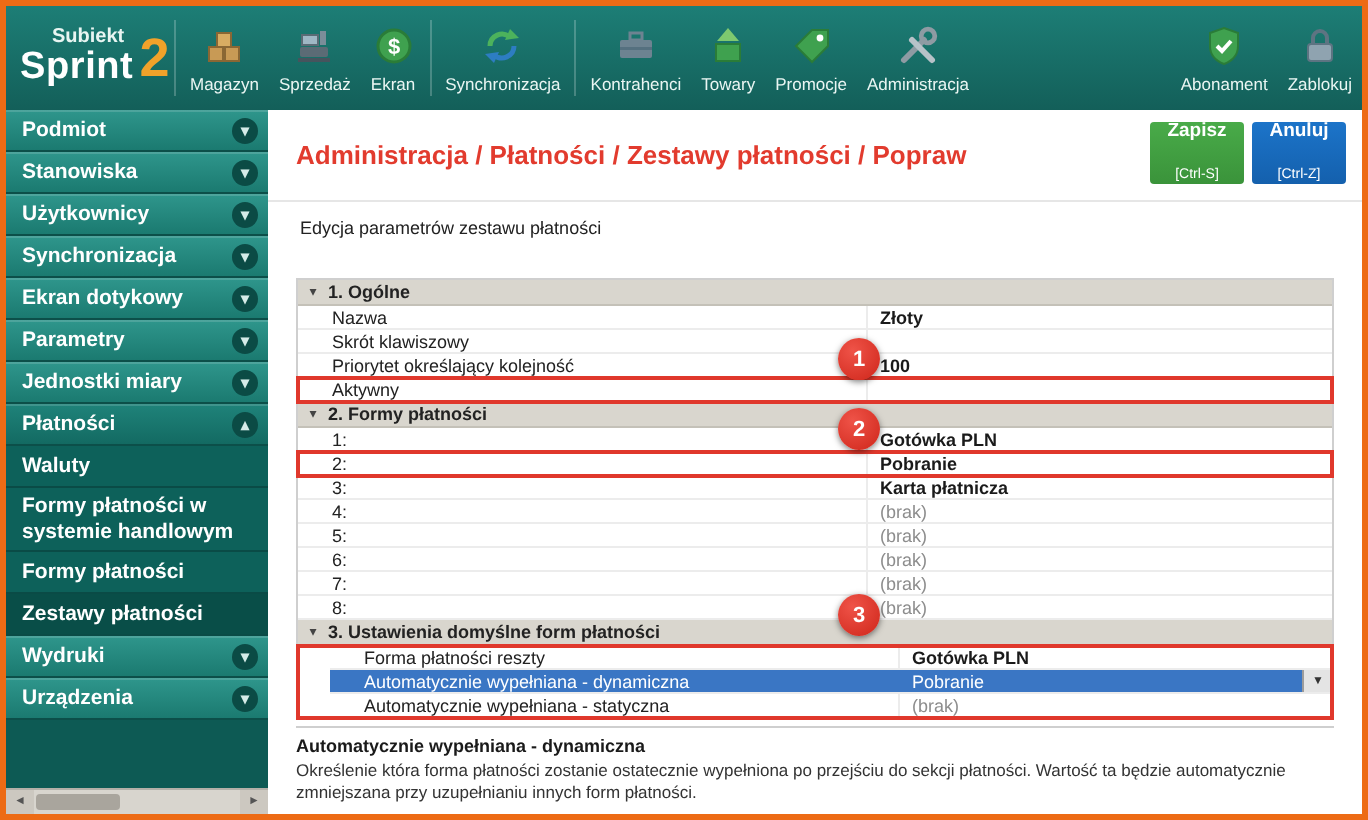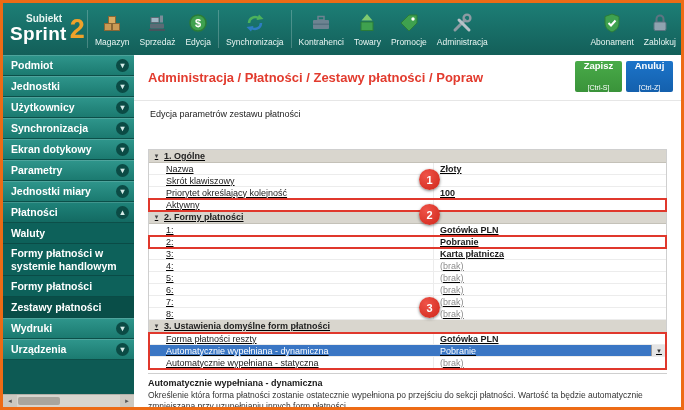--- a/index.html
+++ b/index.html
@@ -53,38 +53,38 @@
   .hdr-buttons { display:flex; gap:4px; align-self:flex-start; padding-top:6px; }
   .btn { width:47px; height:31px; display:flex; flex-direction:column; align-items:center;
          justify-content:center; color:#fff; font-size:9.5px; font-weight:bold; border-radius:2px;
          cursor:pointer; line-height:1.15;gap:12px; }
   .btn .shortcut { font-size:7px; font-weight:normal; }
   .btn.save { background:linear-gradient(#49ab49,#3a933a); }
   .btn.cancel { background:linear-gradient(#1c74c9,#1460ad); }
   .subtitle { flex:0 0 26px; display:flex; align-items:center; padding-left:16px; font-size:9px; color:#222; }
 
   
-  .grid-wrap { margin:22px 14px 0 14px; border:1px solid #cfcfcf; background:#fff; position:relative;text-decoration:underline; }
+  .grid-wrap { margin:12px 14px 0 14px; border:1px solid #cfcfcf; background:#fff; position:relative; }
   .grow { display:flex; height:12px; align-items:stretch; font-size:9px; background:#fff;
           border-bottom:1px solid #ececec; }
   .grow.section { height:13px; background:#d9d6ce; border-bottom:1px solid #c4c1b8; }
   .g-exp { flex:0 0 15px; display:flex; align-items:center; justify-content:center; font-size:7px; color:#444; }
   .g-sec-title { flex:1; display:flex; align-items:center; font-weight:bold; color:#222; }
   .g-label { flex:0 0 270px; display:flex; align-items:center; padding-left:2px; color:#222;
              border-right:1px solid #ececec; overflow:hidden; white-space:nowrap; }
   .g-value { flex:1; display:flex; align-items:center; padding-left:6px; color:#1a1a1a;
              overflow:hidden; white-space:nowrap; }
   .g-value.bold { font-weight:bold; }
   .g-value.empty { color:#8d8d8d; }
   .grow.selected { background:#3a76c4; }
   .grow.selected .g-label, .grow.selected .g-value { color:#fff; border-right-color:#3a76c4; }
   .combo { flex:0 0 15px; background:#e4e4e4; border-left:1px solid #9c9c9c; display:flex;
            align-items:center; justify-content:center; font-size:6px; color:#333; cursor:pointer; }
   .red-box { outline:2px solid #e0382c; outline-offset:-1px; position:relative; z-index:3; }
-  .red-box-group { outline:2px solid #e0382c; outline-offset:-1px; position:relative; z-index:3; }
+  .red-box-group { outline:2px solid #e0382c; outline-offset:-1px; position:relative; z-index:3;padding-left:16px; }
 
   
   .desc { margin:3px 14px 0 14px; padding-top:4px; border-top:1px solid #cfcfcf; }
   .desc-title { font-size:9px; font-weight:bold; color:#1a1a1a; margin-bottom:2px; }
   .desc-text { font-size:8.5px; color:#333; line-height:1.3; }
 
   
   .ann { position:absolute; width:21px; height:21px; border-radius:50%;
          background:radial-gradient(circle at 35% 30%, #ef5348, #cf261a); color:#fff;
          font-size:11px; font-weight:bold; display:flex; align-items:center; justify-content:center;
@@ -126,21 +126,21 @@
         </span>
       <span class="tb-label">Sprzedaż</span>
     </div>
     <div class="tb-item">
       <span class="tb-icon">
           <svg viewBox="0 0 22 22">
             <circle cx="11" cy="11" r="8" fill="#3fa14f" stroke="#2a7c38" stroke-width="1.5"></circle>
             <text x="11" y="15" font-size="11" font-weight="bold" fill="#fff" text-anchor="middle">$</text>
           </svg>
         </span>
-      <span class="tb-label">Edycja</span>
+      <span class="tb-label">Ekran</span>
     </div>
     <span class="tb-sep"></span>
 
     <div class="tb-item">
       <span class="tb-icon">
           <svg viewBox="0 0 22 22">
             <path d="M5 11a6 6 0 0 1 10-4.4" fill="none" stroke="#4cb25c" stroke-width="2.5"></path>
             <polygon points="15,2.5 19.5,7 12.5,8" fill="#4cb25c"></polygon>
             <path d="M17 11a6 6 0 0 1-10 4.4" fill="none" stroke="#2d7dc2" stroke-width="2.5"></path>
             <polygon points="7,19.5 2.5,15 9.5,14" fill="#2d7dc2"></polygon>
@@ -212,21 +212,21 @@
   </div>
 
   <div class="bodyrow">
 
     <div class="sidebar">
       <div class="sb-item">
         <span>Podmiot</span>
         <span class="sb-chev">▾</span>
       </div>
       <div class="sb-item">
-        <span>Jednostki</span>
+        <span>Stanowiska</span>
         <span class="sb-chev">▾</span>
       </div>
       <div class="sb-item">
         <span>Użytkownicy</span>
         <span class="sb-chev">▾</span>
       </div>
       <div class="sb-item">
         <span>Synchronizacja</span>
         <span class="sb-chev">▾</span>
       </div>

